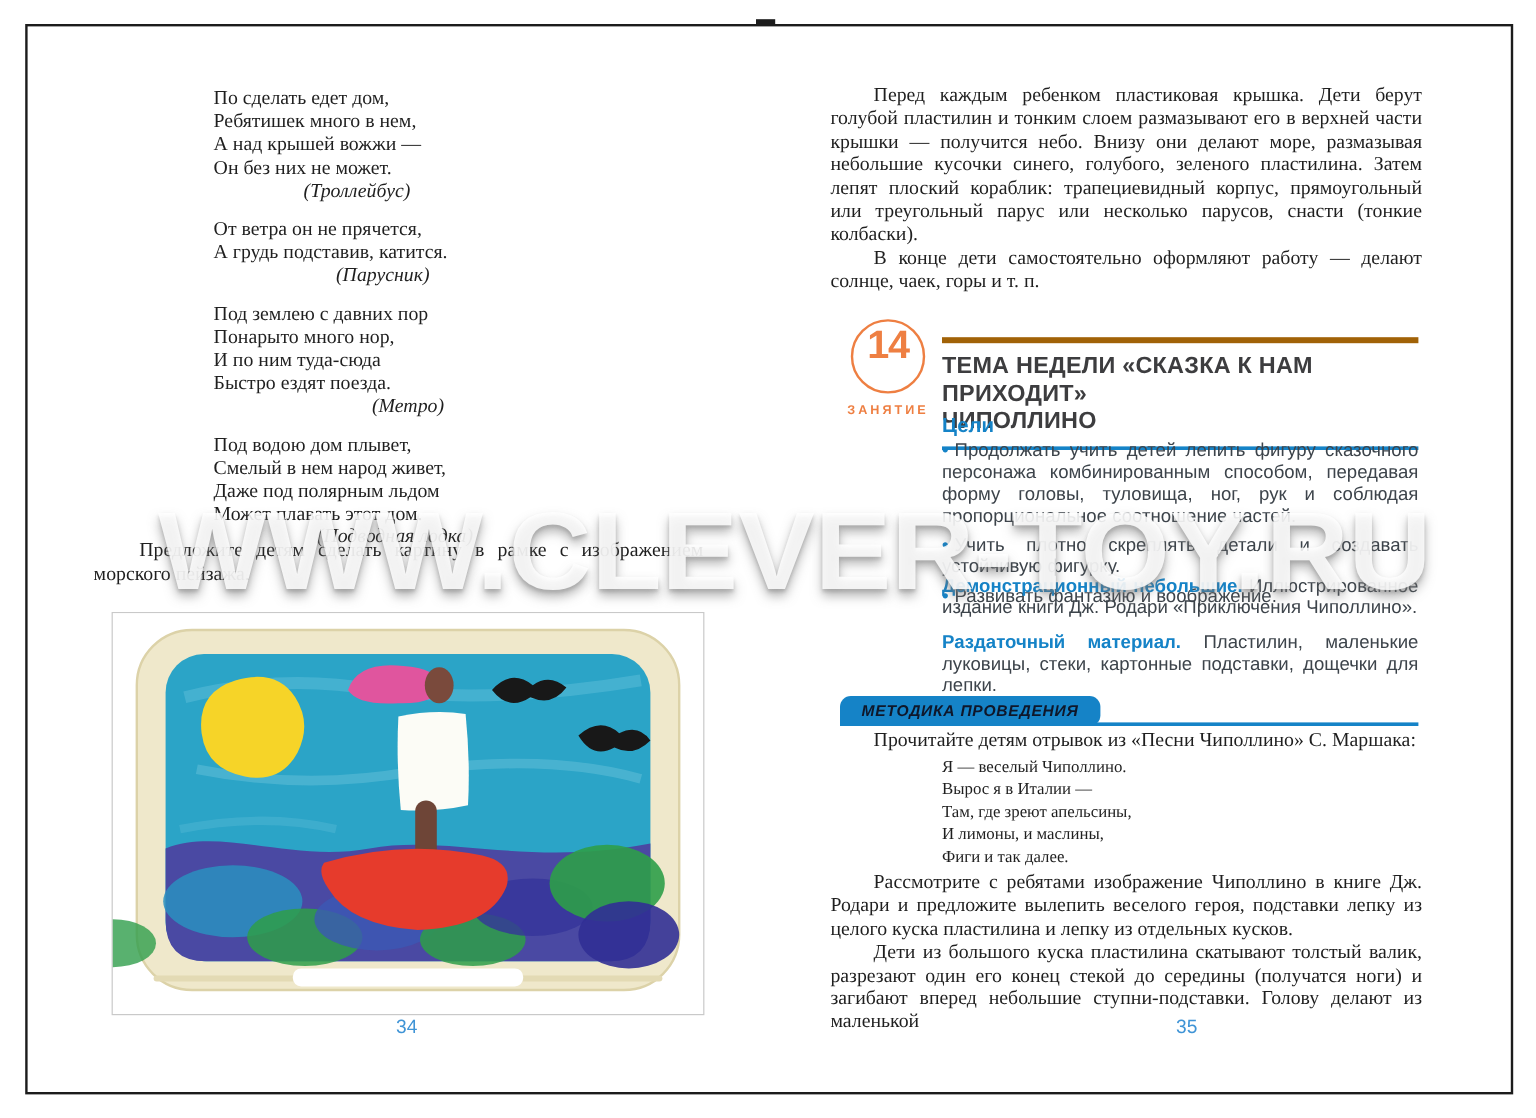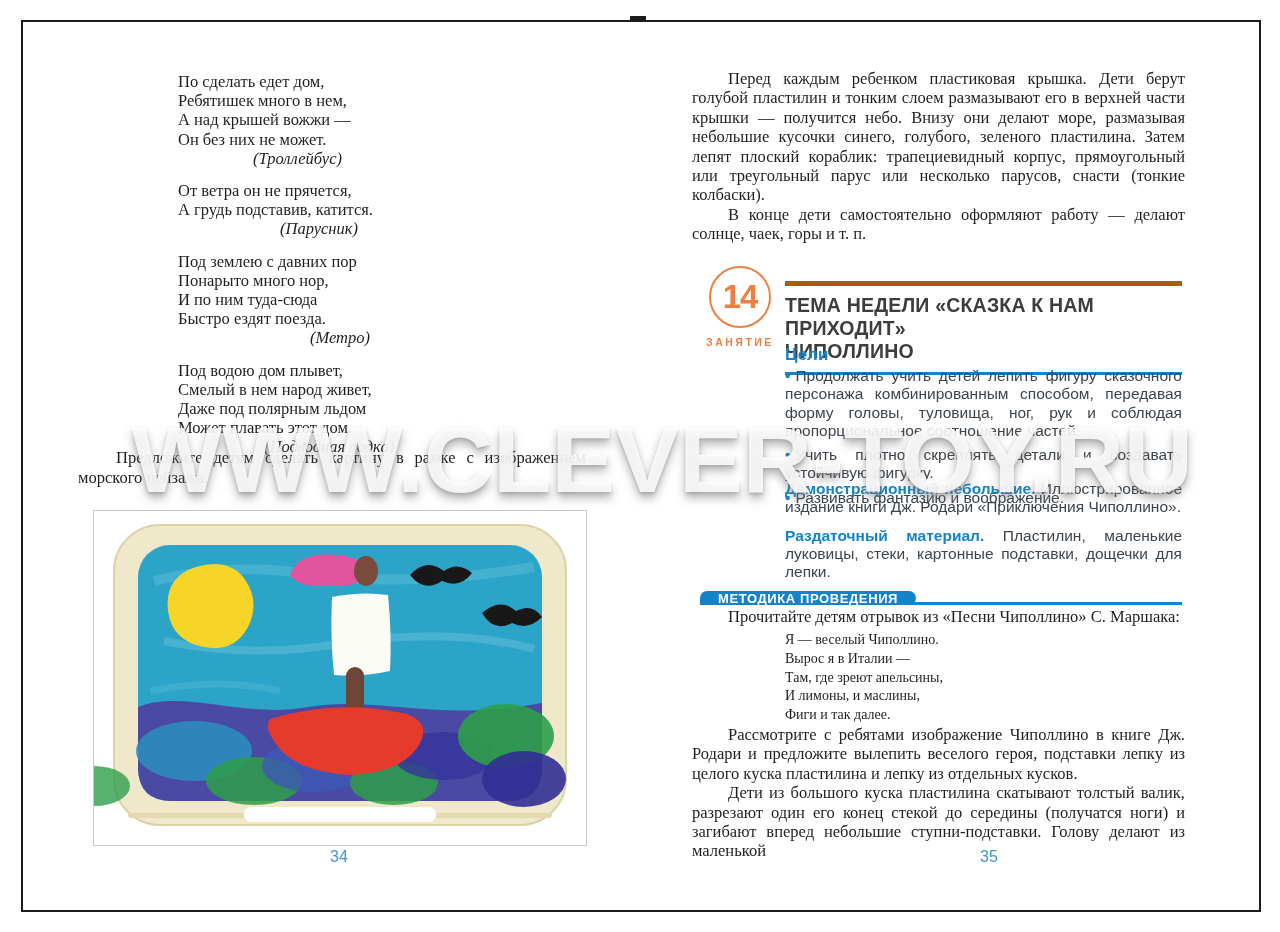--- a/index.html
+++ b/index.html
@@ -42,21 +42,21 @@
   .intro{
     position:absolute;left:692px;top:69px;width:493px;
     font-size:16.5px;line-height:19.4px;text-align:justify;
   }
   .intro p{margin:0;text-indent:36px;}
 
   .lesson-badge{position:absolute;left:700px;top:266px;width:80px;text-align:center;
     font-family:"Liberation Sans",sans-serif;color:#ee7f42;}
   .lesson-circle{
     width:58px;height:58px;border:2px solid #ee7f42;border-radius:50%;
-    margin:0 auto;display:flex;align-items:center;justify-content:center;
+    margin:0 auto;display:flex;align-items:flex-start;justify-content:center;
     font-size:33px;font-weight:bold;letter-spacing:-1px;
   }
   .lesson-label{margin-top:8px;font-size:10.5px;font-weight:bold;letter-spacing:2.5px;}
 
   .title-block{
     position:absolute;left:785px;top:281px;width:397px;
     border-top:5px solid #a16207;border-bottom:3px solid #1583c7;
     padding:8px 0 9px 0;
     font-family:"Liberation Sans",sans-serif;font-weight:bold;
     font-size:19.5px;line-height:23px;color:#3d3d3f;letter-spacing:0.2px;
@@ -80,25 +80,25 @@
     color:#3d444b;text-align:justify;
   }
   .materials p{margin:0 0 10px 0;}
   .mat-lead{color:#1583c7;font-weight:bold;}
 
   .method-rule{
     position:absolute;left:700px;top:577px;width:482px;height:25px;
     border-bottom:3px solid #1583c7;
   }
   .method-tab{
-    position:absolute;left:0;bottom:-3px;height:14px;min-width:212px;box-sizing:border-box;
+    position:absolute;left:0;bottom:-3px;height:25px;min-width:212px;box-sizing:border-box;
     background:#1583c7;border-radius:9px 9px 9px 0;
     display:flex;align-items:center;justify-content:center;padding:0 18px;
     font-family:"Liberation Sans",sans-serif;font-weight:bold;font-size:13px;
-    letter-spacing:0.6px;color:#ffffff;
+    letter-spacing:0.6px;color:#0f172a;font-style:italic;
   }
 
   .method-intro{
     position:absolute;left:692px;top:607px;width:493px;
     font-size:16.5px;line-height:19.4px;text-indent:36px;
   }
   .song{position:absolute;left:785px;top:631px;font-size:14px;line-height:18.8px;}
   .method-paragraphs{
     position:absolute;left:692px;top:725px;width:493px;
     font-size:16.5px;line-height:19.4px;text-align:justify;

